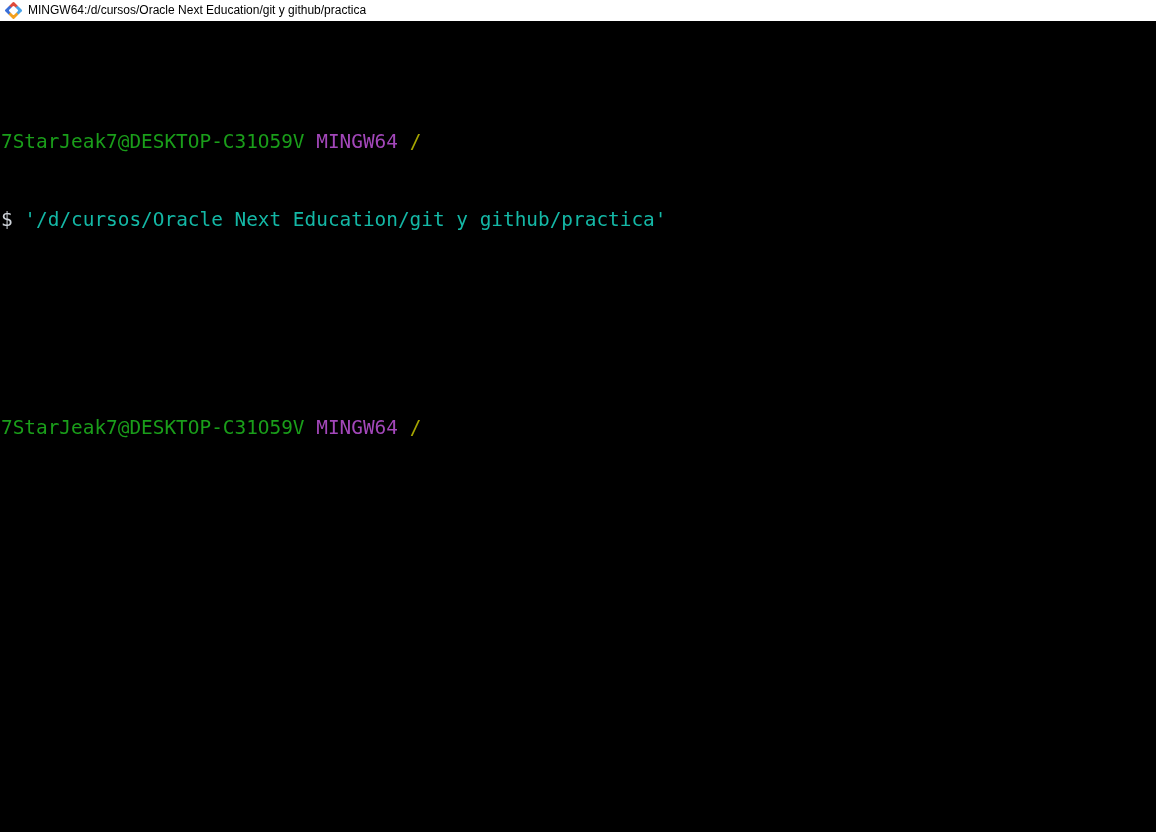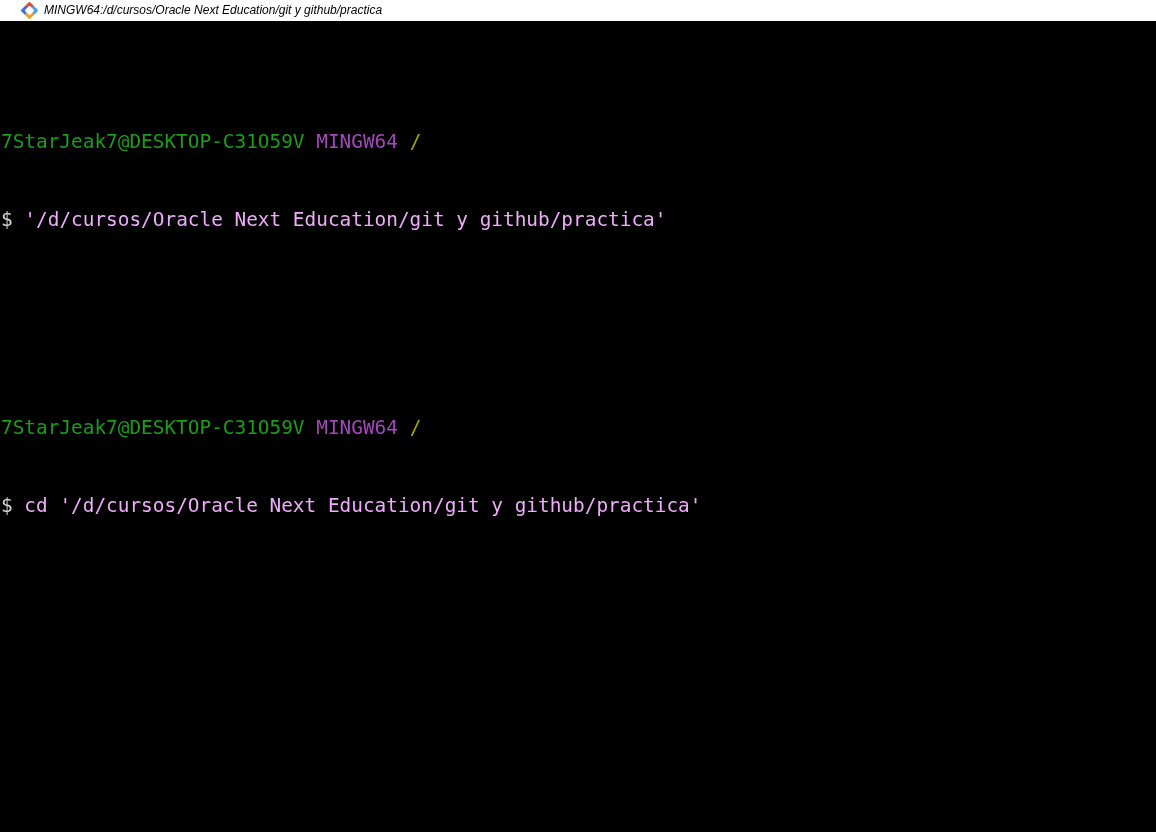--- a/index.html
+++ b/index.html
@@ -13,24 +13,23 @@
     overflow: hidden;
     font-family: "DejaVu Sans Mono", monospace;
   }
 
   
   #titlebar {
     height: 21px;
     background: #ffffff;
     display: flex;
     align-items: center;
-    padding: 0 0 0 21px;
+    padding: 0 0 0 5px;
     box-sizing: border-box;
     overflow: hidden;
-    font-style: italic;
   }
   #titlebar .app-icon {
     width: 16px;
     height: 16px;
     position: relative;
     flex: 0 0 auto;
     margin-right: 7px;
   }
   #titlebar .app-icon i {
     position: absolute;
@@ -66,21 +65,21 @@
     white-space: pre;
     overflow: hidden;
   }
   #terminal .line {
     height: 26px;
     white-space: pre;
   }
   .c-green   { color: #1a9e1a; }
   .c-magenta { color: #a347ba; }
   .c-yellow  { color: #a6a600; }
-  .c-white   { color: #f0abfc; }
+  .c-white   { color: #14b8a6; }
   .c-prompt  { color: #cfd4da; }
 </style>
 </head>
 <body>
 
 <div id="titlebar">
   <span class="app-icon">
     <i class="d-top"></i>
       <i class="d-left"></i>
       <i class="d-right"></i>
@@ -92,21 +91,20 @@
 
 <div id="terminal">
 
   
   <div class="line"><span class="c-green">7StarJeak7@DESKTOP-C31O59V</span><span> </span><span class="c-magenta">MINGW64</span><span> </span><span class="c-yellow">/</span></div>
   <div class="line"><span class="c-prompt">$</span><span class="c-white"> '/d/cursos/Oracle Next Education/git y github/practica'</span></div>
   <div class="line"></div>
 
   
   <div class="line"><span class="c-green">7StarJeak7@DESKTOP-C31O59V</span><span> </span><span class="c-magenta">MINGW64</span><span> </span><span class="c-yellow">/</span></div>
-  <div class="line"><span class="c-prompt">$</span><span class="c-white"> cd '/d/cursos/Oracle Next Education/git y github/practica'</span></div>
   <div class="line"></div>
 
   
   
   
   
   
   
 
   

